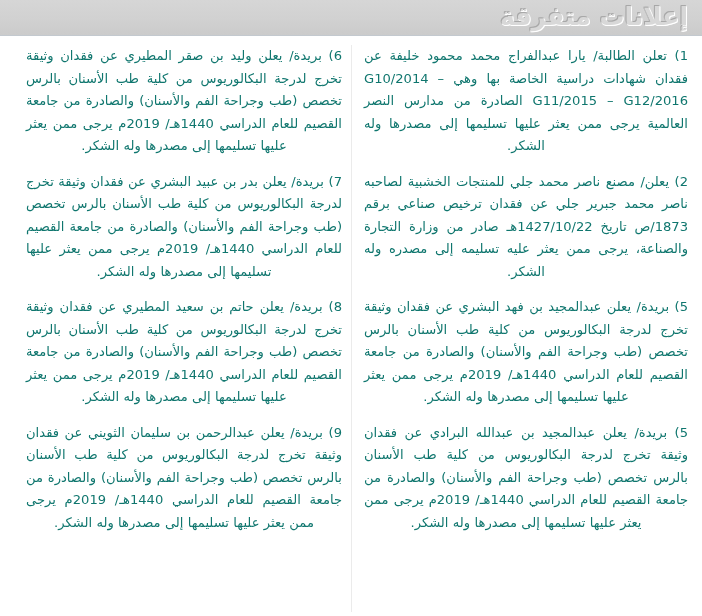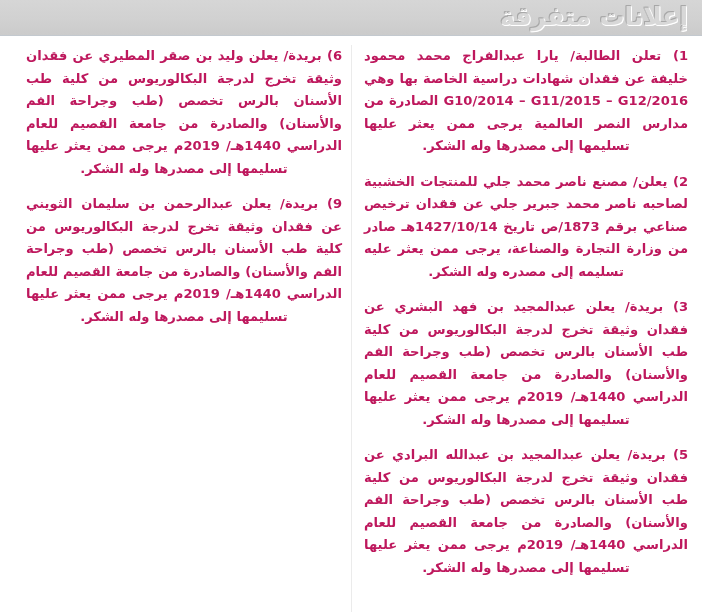--- a/index.html
+++ b/index.html
@@ -74,25 +74,25 @@
     border-left: 1px solid #ebebeb;
   }
   .column-left {
     padding-right: 9px;
     padding-left: 6px;
   }
 
   .ad {
     font-size: 13.1px;
     line-height: 1.72;
-    color: #be185d;
+    color: #0f766e;
     text-align: justify;
     text-align-last: center;
     margin: 0 0 13px 12px;
-    font-weight: 700;
+    font-weight: 400;
     word-spacing: 0.2px;
     direction: rtl;
     unicode-bidi: isolate;
   }
   .ad:last-child {
     margin-bottom: 0;
   }
 </style>
 </head>
 <body>
@@ -100,25 +100,27 @@
 <div class="page">
 
   <div class="header-band">
     <div class="header-title">إعلانات متفرقة</div>
   </div>
 
   <div class="columns">
 
     <div class="column column-right">
       <p class="ad">1) تعلن الطالبة/ يارا عبدالفراج محمد محمود خليفة عن فقدان شهادات دراسية الخاصة بها وهي G10/2014 – G11/2015 – G12/2016 الصادرة من مدارس النصر العالمية يرجى ممن يعثر عليها تسليمها إلى مصدرها وله الشكر.</p>
-      <p class="ad">2) يعلن/ مصنع ناصر محمد جلي للمنتجات الخشبية لصاحبه ناصر محمد جبرير جلي عن فقدان ترخيص صناعي برقم 1873/ص تاريخ 1427/10/14هـ صادر من وزارة التجارة والصناعة، يرجى ممن يعثر عليه تسليمه إلى مصدره وله الشكر.</p>
-      <p class="ad">3) بريدة/ يعلن عبدالمجيد بن فهد البشري عن فقدان وثيقة تخرج لدرجة البكالوريوس من كلية طب الأسنان بالرس تخصص (طب وجراحة الفم والأسنان) والصادرة من جامعة القصيم للعام الدراسي 1440هـ/ 2019م يرجى ممن يعثر عليها تسليمها إلى مصدرها وله الشكر.</p>
+      <p class="ad">2) يعلن/ مصنع ناصر محمد جلي للمنتجات الخشبية لصاحبه ناصر محمد جبرير جلي عن فقدان ترخيص صناعي برقم 1873/ص تاريخ 1427/10/22هـ صادر من وزارة التجارة والصناعة، يرجى ممن يعثر عليه تسليمه إلى مصدره وله الشكر.</p>
+      <p class="ad">5) بريدة/ يعلن عبدالمجيد بن فهد البشري عن فقدان وثيقة تخرج لدرجة البكالوريوس من كلية طب الأسنان بالرس تخصص (طب وجراحة الفم والأسنان) والصادرة من جامعة القصيم للعام الدراسي 1440هـ/ 2019م يرجى ممن يعثر عليها تسليمها إلى مصدرها وله الشكر.</p>
       <p class="ad">5) بريدة/ يعلن عبدالمجيد بن عبدالله البرادي عن فقدان وثيقة تخرج لدرجة البكالوريوس من كلية طب الأسنان بالرس تخصص (طب وجراحة الفم والأسنان) والصادرة من جامعة القصيم للعام الدراسي 1440هـ/ 2019م يرجى ممن يعثر عليها تسليمها إلى مصدرها وله الشكر.</p>
     </div>
 
     <div class="column column-left">
       <p class="ad">6) بريدة/ يعلن وليد بن صقر المطيري عن فقدان وثيقة تخرج لدرجة البكالوريوس من كلية طب الأسنان بالرس تخصص (طب وجراحة الفم والأسنان) والصادرة من جامعة القصيم للعام الدراسي 1440هـ/ 2019م يرجى ممن يعثر عليها تسليمها إلى مصدرها وله الشكر.</p>
+      <p class="ad">7) بريدة/ يعلن بدر بن عبيد البشري عن فقدان وثيقة تخرج لدرجة البكالوريوس من كلية طب الأسنان بالرس تخصص (طب وجراحة الفم والأسنان) والصادرة من جامعة القصيم للعام الدراسي 1440هـ/ 2019م يرجى ممن يعثر عليها تسليمها إلى مصدرها وله الشكر.</p>
+      <p class="ad">8) بريدة/ يعلن حاتم بن سعيد المطيري عن فقدان وثيقة تخرج لدرجة البكالوريوس من كلية طب الأسنان بالرس تخصص (طب وجراحة الفم والأسنان) والصادرة من جامعة القصيم للعام الدراسي 1440هـ/ 2019م يرجى ممن يعثر عليها تسليمها إلى مصدرها وله الشكر.</p>
       <p class="ad">9) بريدة/ يعلن عبدالرحمن بن سليمان الثويني عن فقدان وثيقة تخرج لدرجة البكالوريوس من كلية طب الأسنان بالرس تخصص (طب وجراحة الفم والأسنان) والصادرة من جامعة القصيم للعام الدراسي 1440هـ/ 2019م يرجى ممن يعثر عليها تسليمها إلى مصدرها وله الشكر.</p>
 
     </div>
 
   </div>
 </div>
 
 </body></html>

